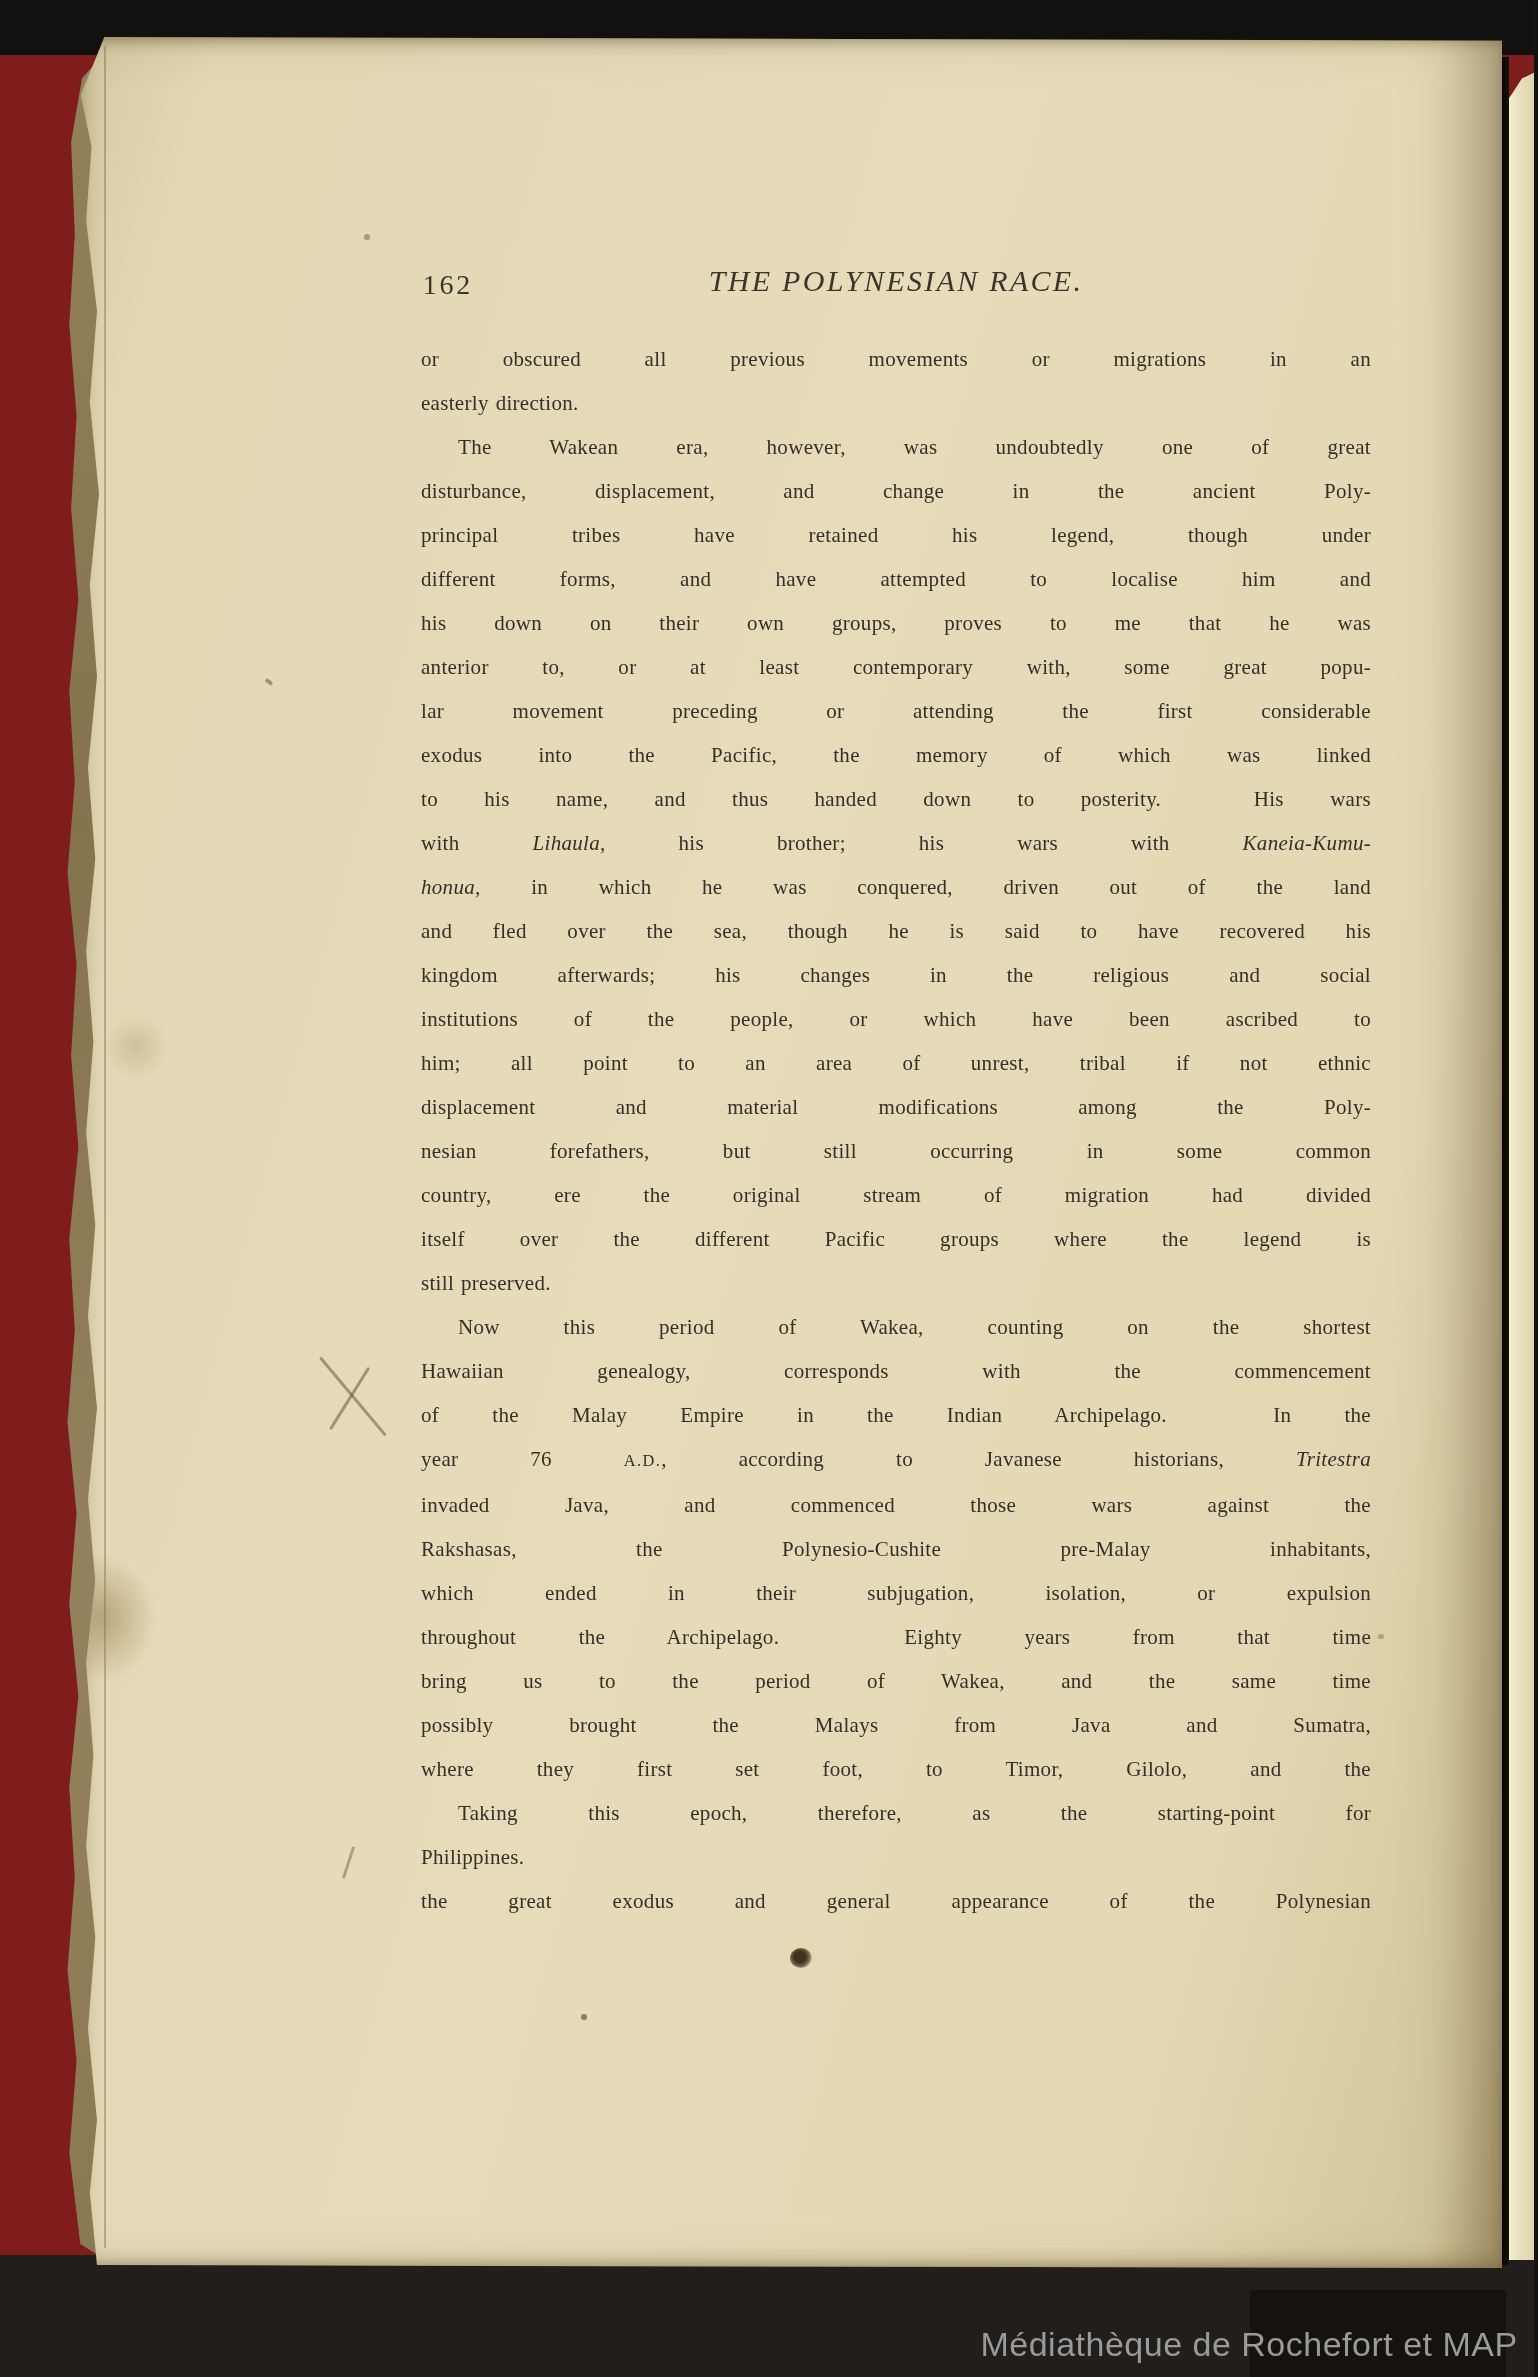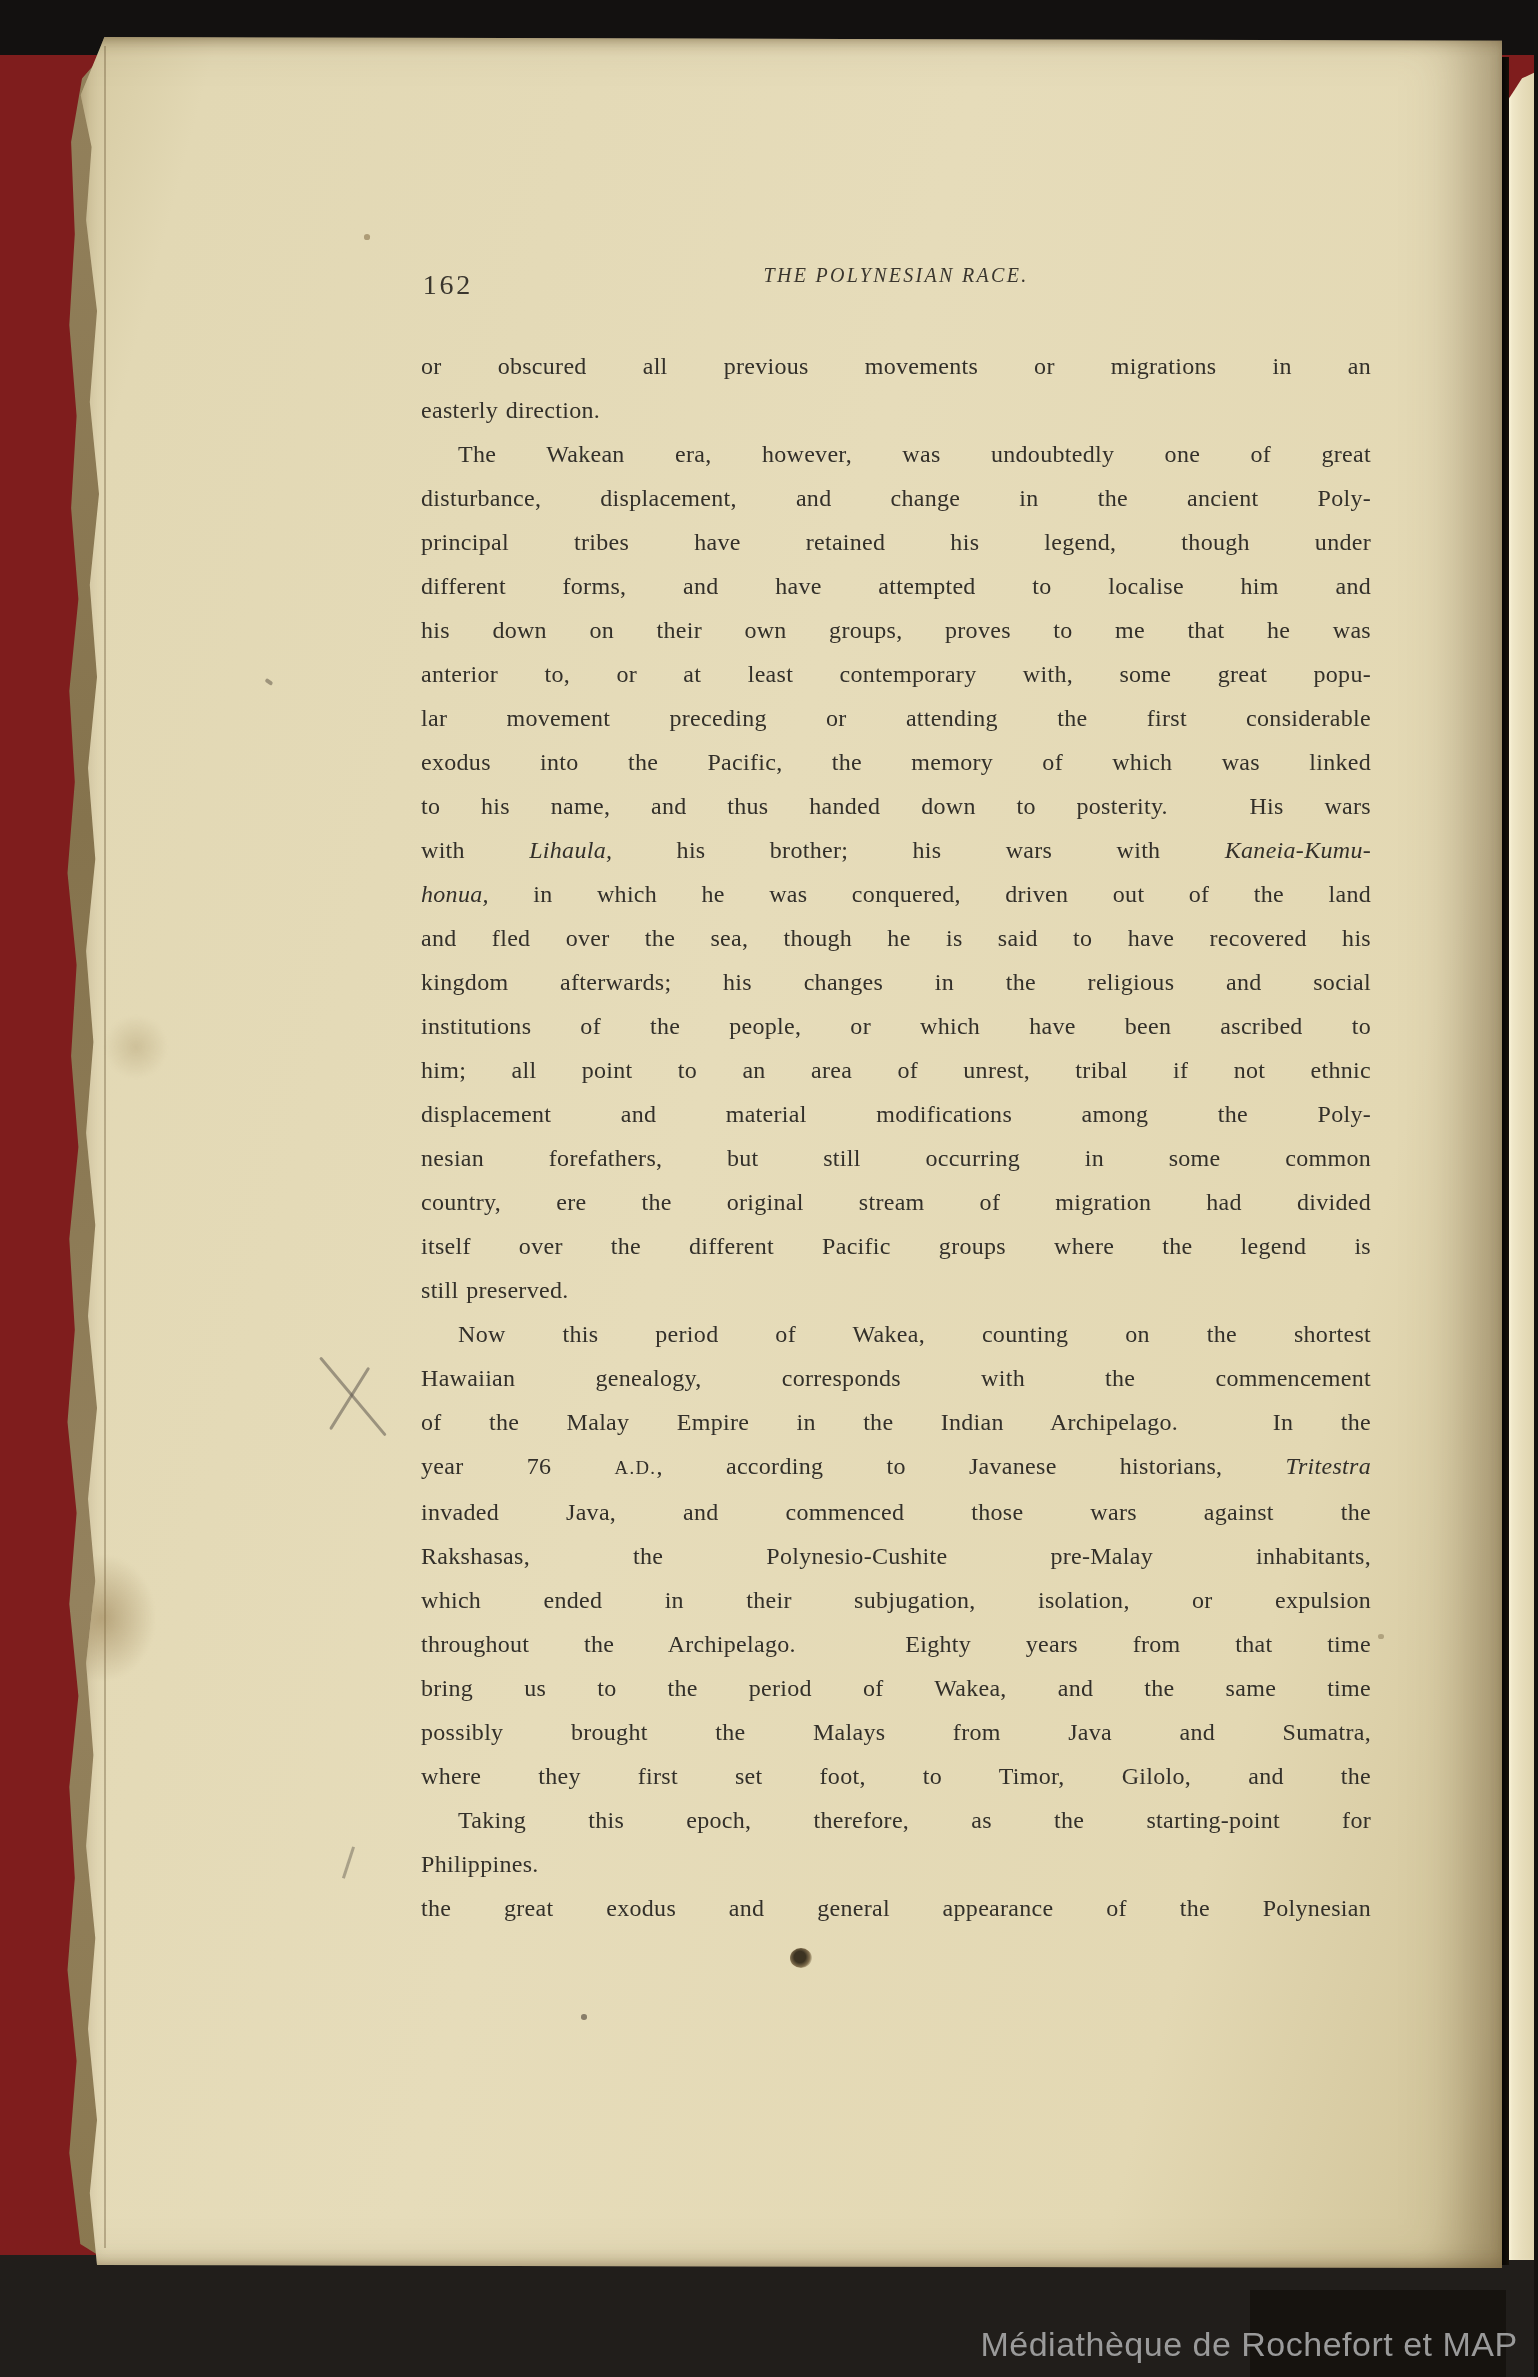--- a/index.html
+++ b/index.html
@@ -24,23 +24,23 @@
       22px 457px,12.8px 365px,20px 274px,9.1px 183px,14.6px 110px,3.7px 58px);
     box-shadow:inset 0 9.1px 14.6px -7.3px rgba(110,90,55,.65),
                inset 0 -11px 18.3px -9.1px rgba(110,88,52,.55),
                inset 14.6px 0 24px -11px rgba(120,98,60,.55),
                inset -55px 0 64px -27.4px rgba(95,75,42,.5);}
   .inner-edge{position:absolute;left:27.4px;top:9.1px;width:1.8px;height:2202px;background:rgba(110,92,60,.38);}
 
   .runhead{position:absolute;left:344px;top:227px;width:950px;height:42px;color:#3a362e;}
   .pagenum{position:absolute;left:1.8px;top:4.6px;font-size:28px;letter-spacing:2.7px;}
   .runtitle{position:absolute;left:0;right:0;top:0;text-align:center;font-style:italic;
-            font-size:20px;letter-spacing:2.3px;}
+            font-size:30px;letter-spacing:2.3px;}
 
-  .text-col{position:absolute;left:344px;top:307px;width:950px;font-size:24px;line-height:44px;
+  .text-col{position:absolute;left:344px;top:300px;width:950px;font-size:21px;line-height:44px;
             color:#33302a;word-spacing:1.4px;letter-spacing:0.3px;}
   .tline{white-space:pre-wrap;text-align:justify;text-align-last:justify;}
   .tline.flush{text-align-last:left;}
   .tline.indent{text-indent:37px;}
   .it{font-style:italic;}
   .sc{font-size:.78em;letter-spacing:1.4px;}
 
   .mark{position:absolute;}
   .pstroke{position:absolute;background:rgba(95,88,78,.55);border-radius:1.8px;}
   .xs1{left:225px;top:1358px;width:102px;height:2.7px;transform:rotate(50deg);}

